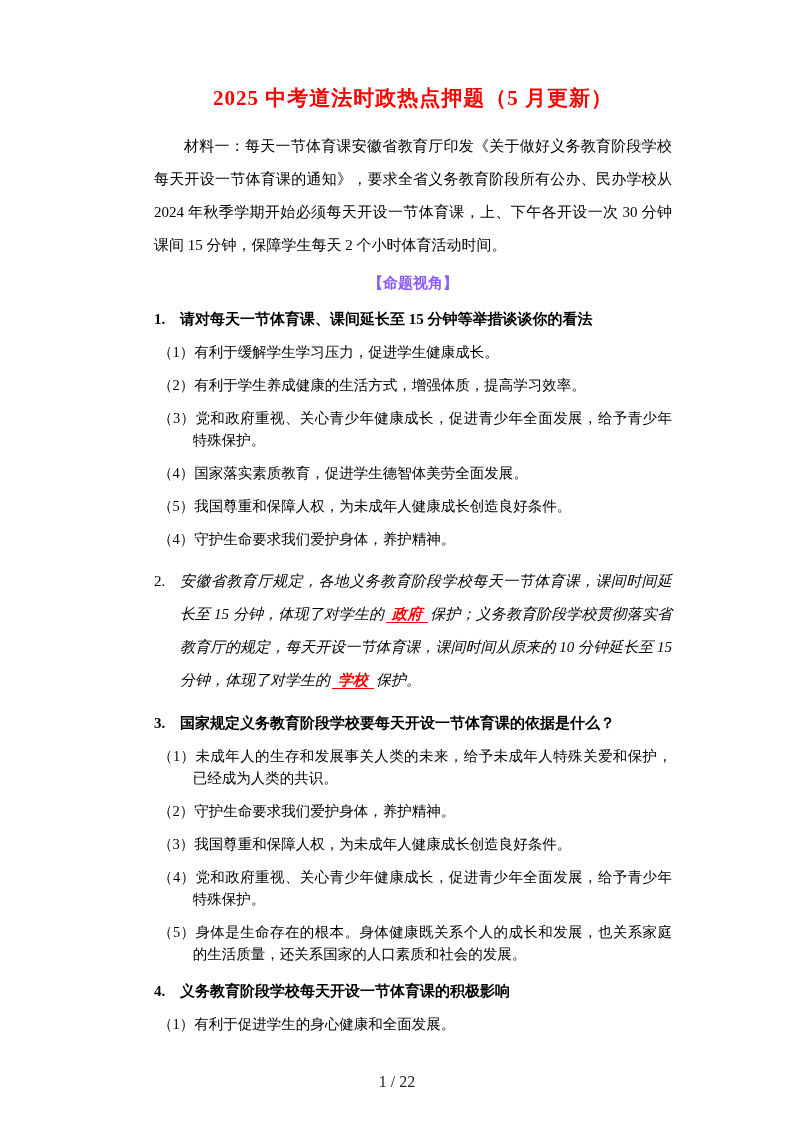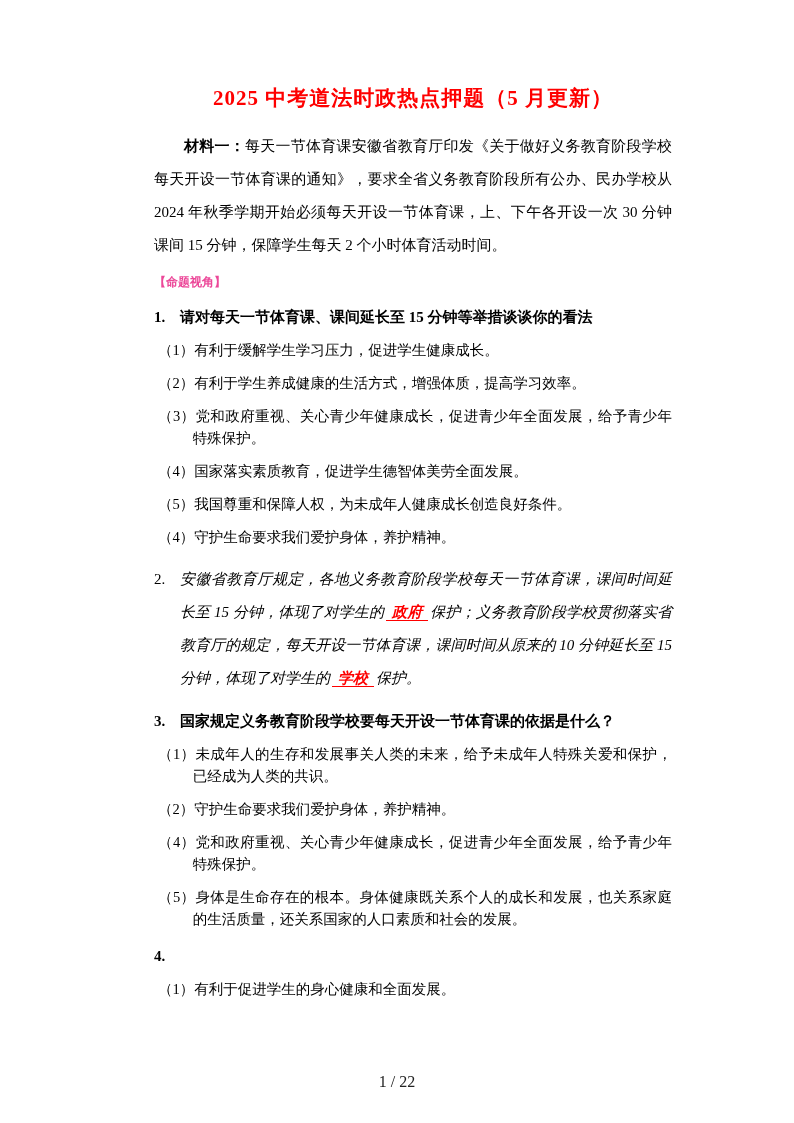--- a/index.html
+++ b/index.html
@@ -31,27 +31,28 @@
     font-weight:bold;
   }
 
   .material {
     margin-top:18px;
     font-size:15px;
     line-height:33px;
     text-indent:2em;
     text-align:justify;
   }
-  .material .mat-label { font-weight:bold; }
+  .material .mat-label { font-weight:normal; }
 
   .section-label {
     margin-top:12px;
-    color:#ec4899;
-    font-size:12px;
+    color:#8b5cf6;
+    font-size:15px;
     font-weight:bold;
+    text-align:center;
   }
 
   .question { margin-top:15px; }
   .q-head { display:flex; font-size:15px; line-height:22px; }
   .q-head .q-num { width:26px; flex:none; }
   .q-head.bold { font-weight:bold; }
 
   .points { margin-top:11px; }
   .point {
     font-size:14.5px;
@@ -117,28 +118,30 @@
     </div>
 
     <div class="question">
       <div class="q-head bold">
         <span class="q-num">3.</span>
         <span>国家规定义务教育阶段学校要每天开设一节体育课的依据是什么？</span>
       </div>
       <div class="points">
         <p class="point">（1）未成年人的生存和发展事关人类的未来，给予未成年人特殊关爱和保护，已经成为人类的共识。</p>
         <p class="point">（2）守护生命要求我们爱护身体，养护精神。</p>
+        <p class="point">（3）我国尊重和保障人权，为未成年人健康成长创造良好条件。</p>
         <p class="point">（4）党和政府重视、关心青少年健康成长，促进青少年全面发展，给予青少年特殊保护。</p>
         <p class="point">（5）身体是生命存在的根本。身体健康既关系个人的成长和发展，也关系家庭的生活质量，还关系国家的人口素质和社会的发展。</p>
       </div>
     </div>
 
     <div class="question">
       <div class="q-head bold">
         <span class="q-num">4.</span>
+        <span>义务教育阶段学校每天开设一节体育课的积极影响</span>
       </div>
       <div class="points">
         <p class="point">（1）有利于促进学生的身心健康和全面发展。</p>
       </div>
     </div>
 
   </div>
 
   <div class="footer">1 / 22</div>
 </div>

